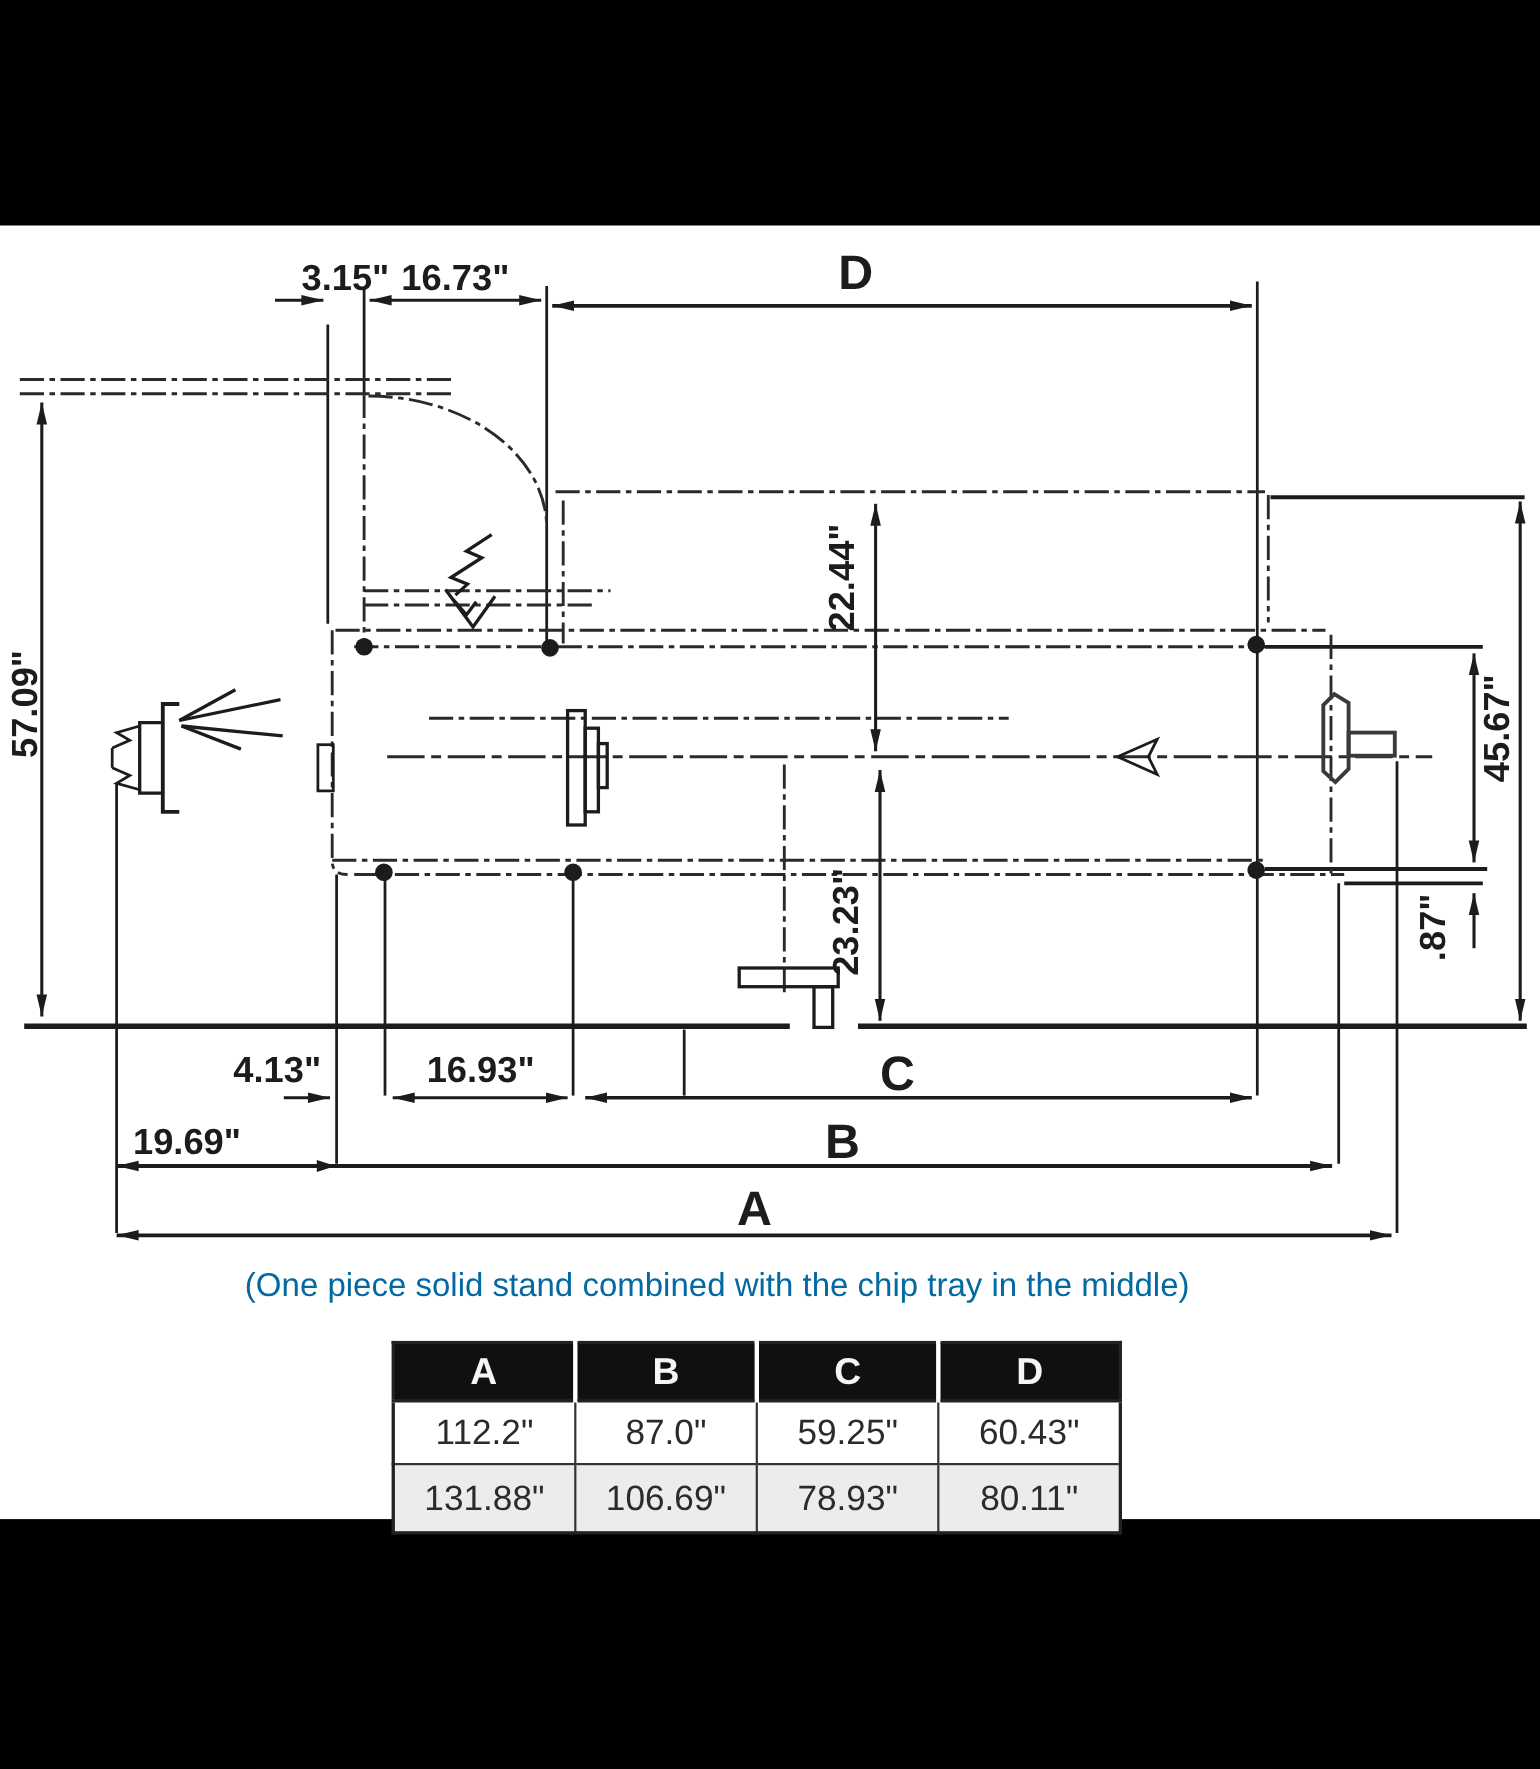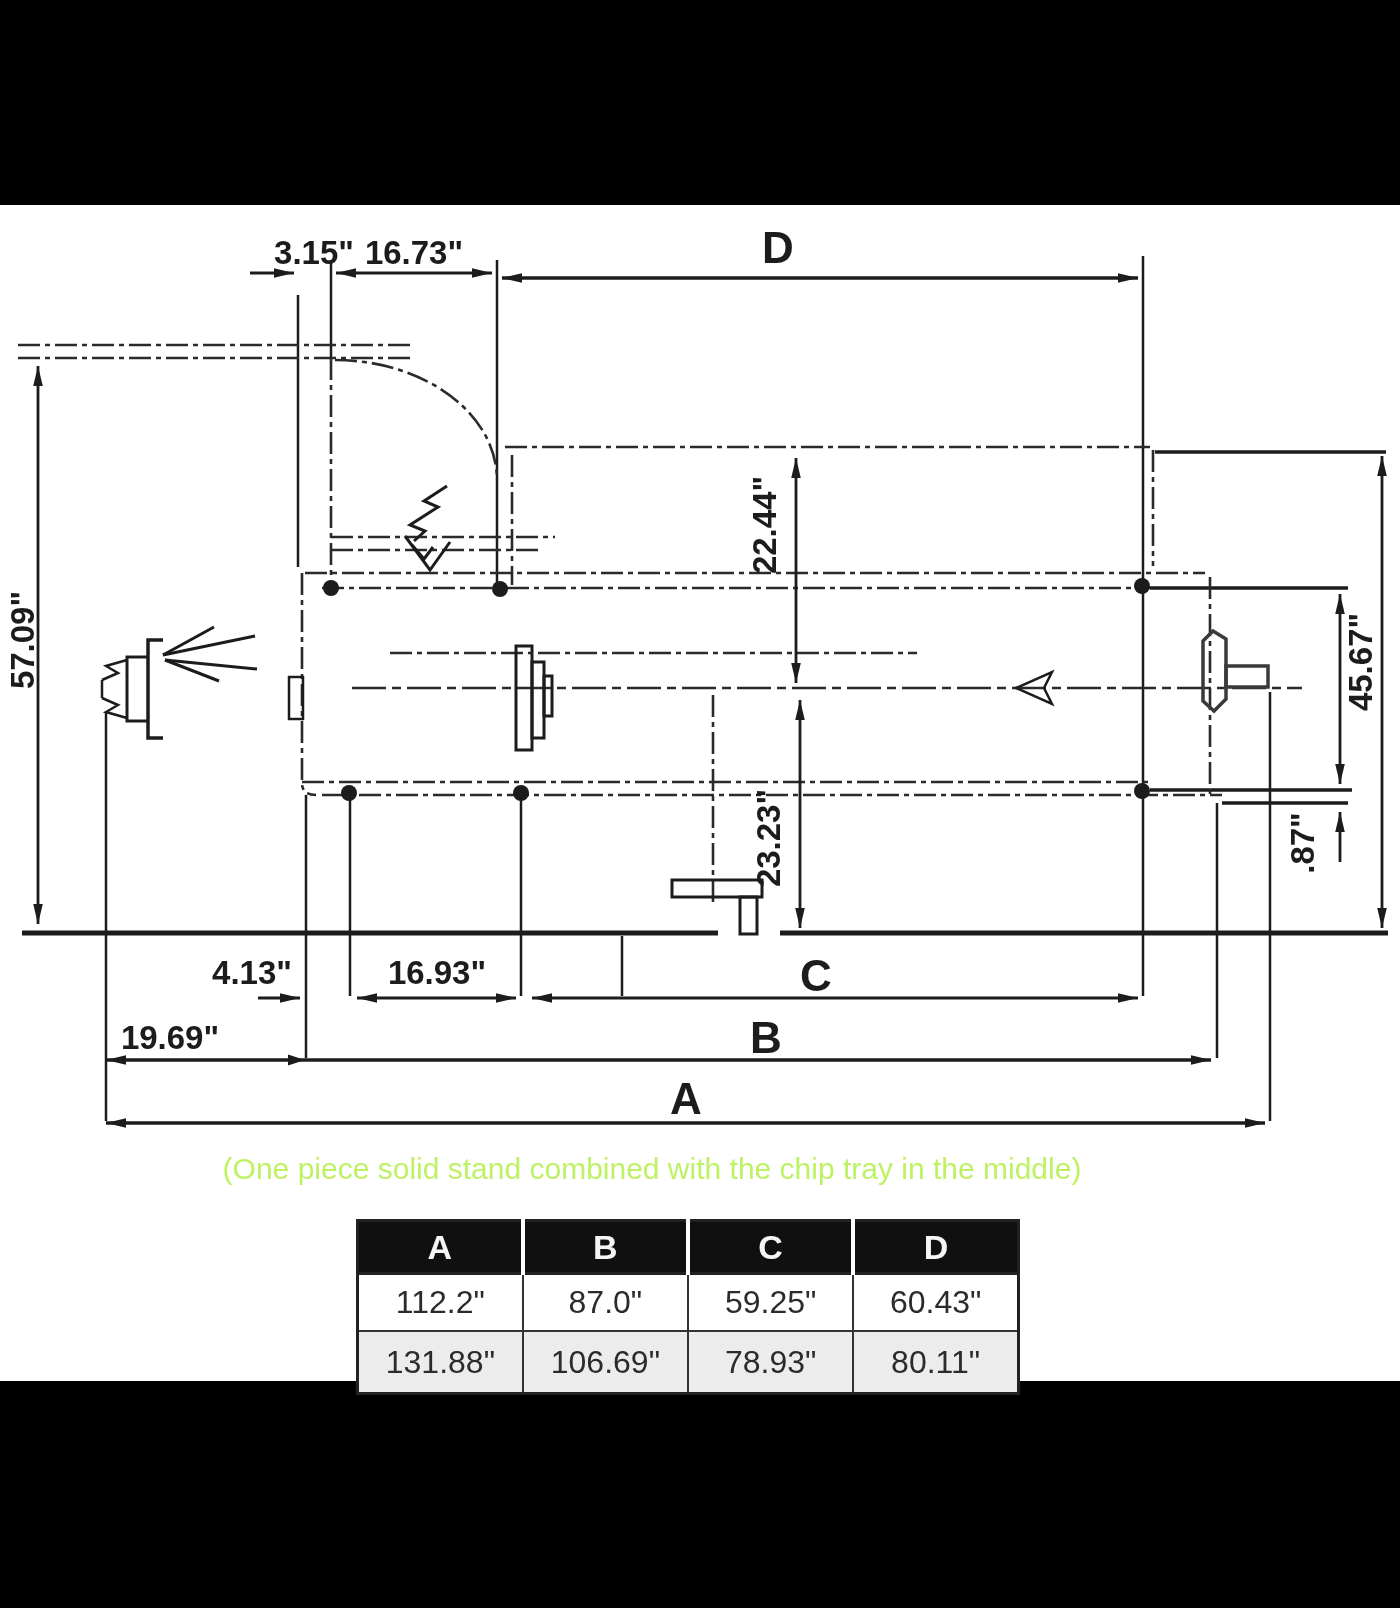--- a/index.html
+++ b/index.html
@@ -4,21 +4,21 @@
 <style>
   html,body{margin:0;padding:0;background:#000;}
   #stage{position:relative;width:1400px;height:1608px;background:#000;overflow:hidden;
          font-family:"Liberation Sans",sans-serif;}
   #paper{position:absolute;left:0;top:205px;width:1400px;height:1176px;background:#fff;}
   svg{position:absolute;left:0;top:0;}
   svg text{fill:#1c1c1c;font-family:"Liberation Sans",sans-serif;font-weight:600;}
   .dimnum{font-size:33px;}
   .dimletter{font-size:44px;font-weight:700;}
   #caption{position:absolute;left:10px;top:1152px;width:1284px;height:42px;
-           text-align:center;font-size:30px;color:#bef264;font-weight:500;letter-spacing:0px;}
+           text-align:center;font-size:30px;color:#0369a1;font-weight:500;letter-spacing:0px;}
   #spec-table{position:absolute;left:356px;top:1219px;width:664px;border-collapse:collapse;
               table-layout:fixed;border:3px solid #222;}
   #spec-table th{background:#101010;color:#f5f5f5;font-size:34px;font-weight:700;
                  height:48px;border-left:4px solid #fff;border-bottom:3px solid #222;}
   #spec-table th:first-child{border-left:none;}
   #spec-table td{background:#fff;color:#2b2b2b;font-size:32px;font-weight:500;text-align:center;
                  height:53px;border:2px solid #333;}
   #spec-table tr.alt td{background:#ececec;height:58px;}
 </style>
 </head>

